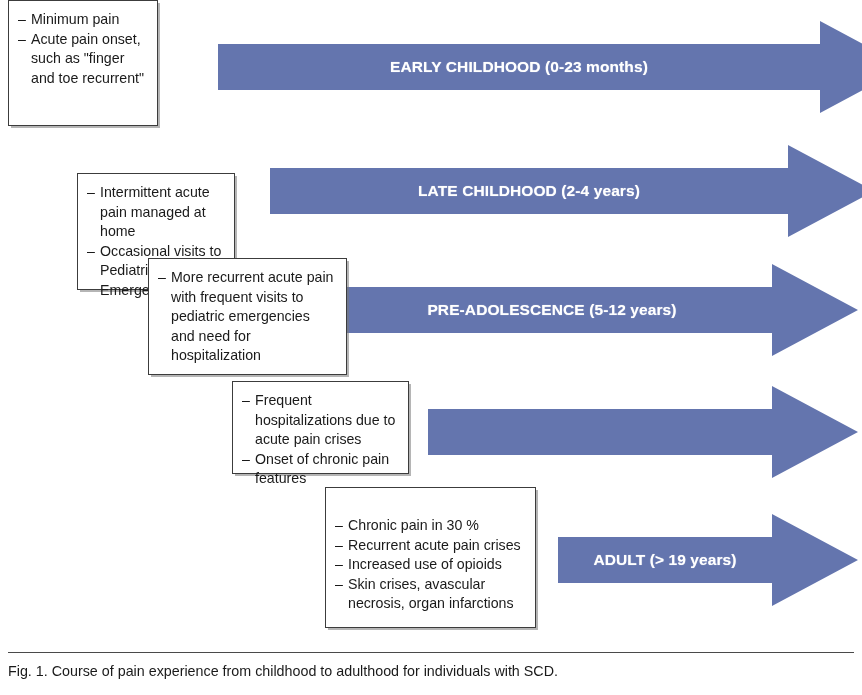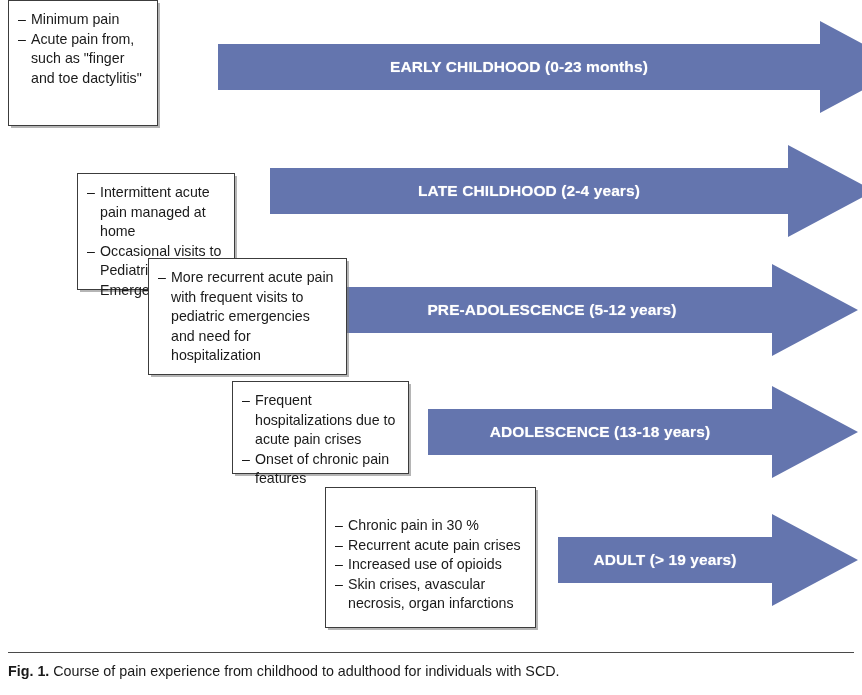--- a/index.html
+++ b/index.html
@@ -93,39 +93,39 @@
   #caption {
     position: absolute;
     left: 8px;
     top: 662px;
     width: 846px;
     font-size: 14.3px;
     line-height: 19px;
     color: #1a1a1a;
   }
   #caption .fig-label {
-    font-weight: bold;
+    font-weight: normal;
   }
 </style>
 </head>
 <body>
 
 <div id="figure">
 
   <div class="arrow" style="left:170px; top:21px; width:688px;margin-left:48px;">
     <svg viewBox="0 0 688 92" preserveAspectRatio="none">
       <path d="M0,23 L602,23 L602,0 L688,46 L602,92 L602,69 L0,69 Z" fill="#6475ae"></path>
     </svg>
     <div class="arrow-label">EARLY CHILDHOOD (0-23 months)</div>
   </div>
 
   <div class="note-box" style="left:8px; top:0; width:150px; height:126px;">
     <ul class="note-list">
       <li>Minimum pain</li>
-      <li>Acute pain from, such as "finger and toe dactylitis"</li>
+      <li>Acute pain onset, such as "finger and toe recurrent"</li>
     </ul>
   </div>
 
   <div class="arrow" style="left:254px; top:145px; width:604px;margin-left:16px;">
     <svg viewBox="0 0 604 92" preserveAspectRatio="none">
       <path d="M0,23 L518,23 L518,0 L604,46 L518,92 L518,69 L0,69 Z" fill="#6475ae"></path>
     </svg>
     <div class="arrow-label">LATE CHILDHOOD (2-4 years)</div>
   </div>
 
@@ -146,21 +146,20 @@
   <div class="note-box" style="left:148px; top:258px; width:199px; height:117px;">
     <ul class="note-list">
       <li>More recurrent acute pain with frequent visits to pediatric emergencies and need for hospitalization</li>
     </ul>
   </div>
 
   <div class="arrow" style="left:428px; top:386px; width:430px;">
     <svg viewBox="0 0 430 92" preserveAspectRatio="none">
       <path d="M0,23 L344,23 L344,0 L430,46 L344,92 L344,69 L0,69 Z" fill="#6475ae"></path>
     </svg>
-    <div class="arrow-label">ADOLESCENCE (13-18 years)</div>
   </div>
 
   <div class="note-box" style="left:232px; top:381px; width:177px; height:93px;">
     <ul class="note-list">
       <li>Frequent hospitalizations due to acute pain crises</li>
       <li>Onset of chronic pain features</li>
     </ul>
   </div>
 
   <div class="arrow" style="left:558px; top:514px; width:300px;">

